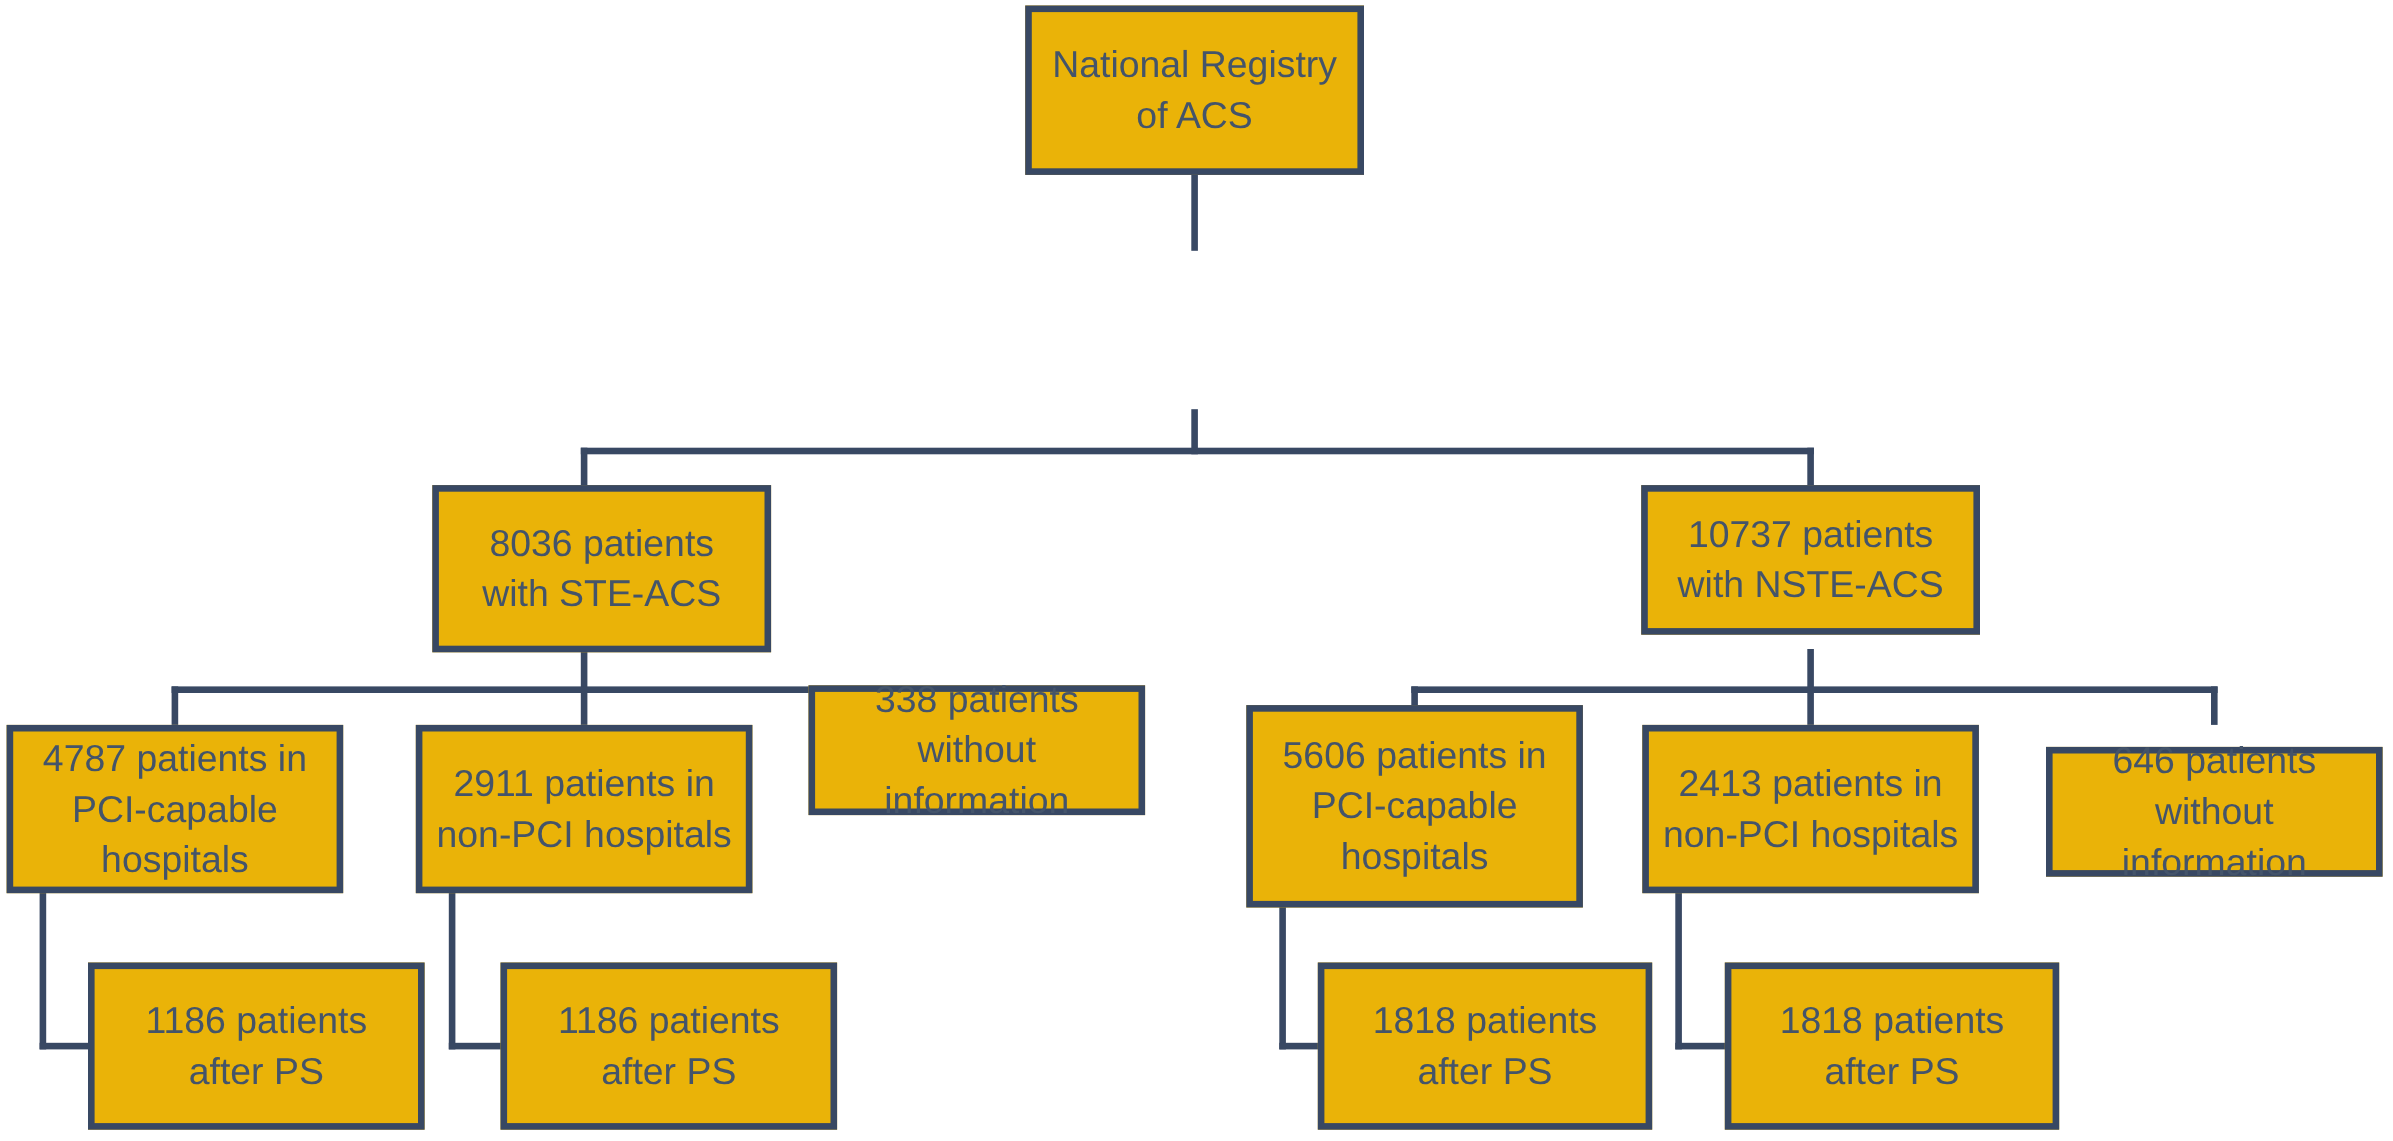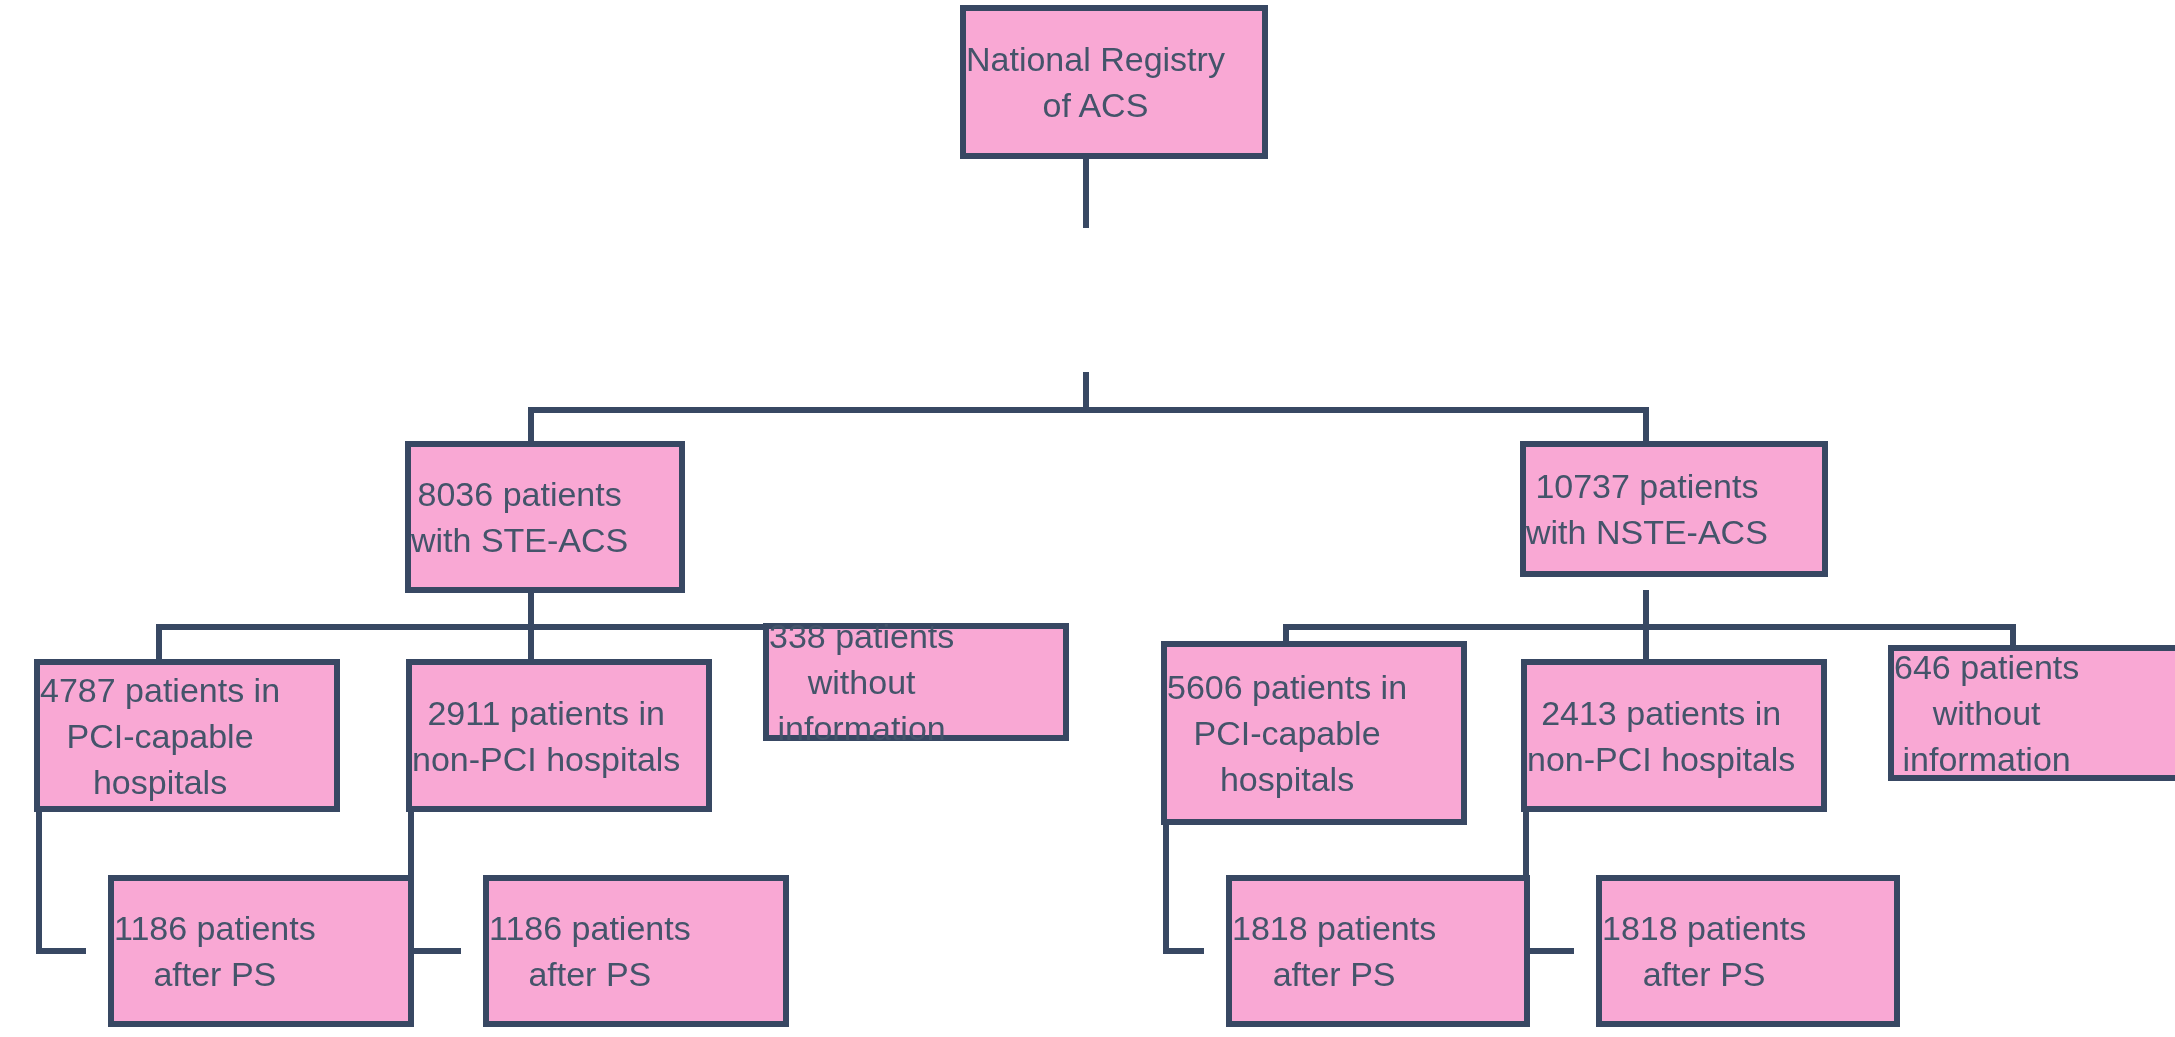--- a/index.html
+++ b/index.html
@@ -7,25 +7,25 @@
     position:relative;
     width:2175px;height:1037px;
     background:#ffffff;
     font-family:"Liberation Sans","DejaVu Sans",sans-serif;
     overflow:hidden;
   }
   .node{
     position:absolute;
     box-sizing:border-box;
     border:6px solid #384863;
-    background:#f9a8d4;
+    background:#eab308;
     display:flex;
     align-items:center;
+    justify-content:center;
     text-align:center;
-    margin-left:28px;
   }
   .label{
     white-space:pre-line;
     font-size:34px;
     line-height:46px;
     color:#44546a;
   }
   .line{position:absolute;background:#384863;}
   .line.v{width:6px;}
   .line.h{height:6px;}
@@ -58,21 +58,21 @@
   <div class="line v" style="left:1163px;top:809px;height:145px"></div>
   <div class="line h" style="left:1163px;top:948px;width:41px"></div>
   <div class="line v" style="left:1523px;top:809px;height:145px"></div>
   <div class="line h" style="left:1523px;top:948px;width:51px"></div>
 
   <div class="node" style="left:932px;top:5px;width:308px;height:154px">
     <span class="label">National Registry
 of ACS</span>
   </div>
 
-  <div class="node" style="left:377px;top:441px;width:280px;height:152px">
+  <div class="node" style="left:393px;top:441px;width:308px;height:152px">
     <span class="label">8036 patients
 with STE-ACS</span>
   </div>
   <div class="node" style="left:1492px;top:441px;width:308px;height:136px">
     <span class="label">10737 patients
 with NSTE-ACS</span>
   </div>
 
   <div class="node" style="left:6px;top:659px;width:306px;height:153px">
     <span class="label">4787 patients in
@@ -90,21 +90,21 @@
   </div>
   <div class="node" style="left:1133px;top:641px;width:306px;height:184px">
     <span class="label">5606 patients in
 PCI-capable
 hospitals</span>
   </div>
   <div class="node" style="left:1493px;top:659px;width:306px;height:153px">
     <span class="label">2413 patients in
 non-PCI hospitals</span>
   </div>
-  <div class="node" style="left:1860px;top:645px;width:306px;height:136px">
+  <div class="node" style="left:1860px;top:679px;width:306px;height:118px">
     <span class="label">646 patients
 without
 information</span>
   </div>
 
   <div class="node" style="left:80px;top:875px;width:306px;height:152px">
     <span class="label">1186 patients
 after PS</span>
   </div>
   <div class="node" style="left:455px;top:875px;width:306px;height:152px">

